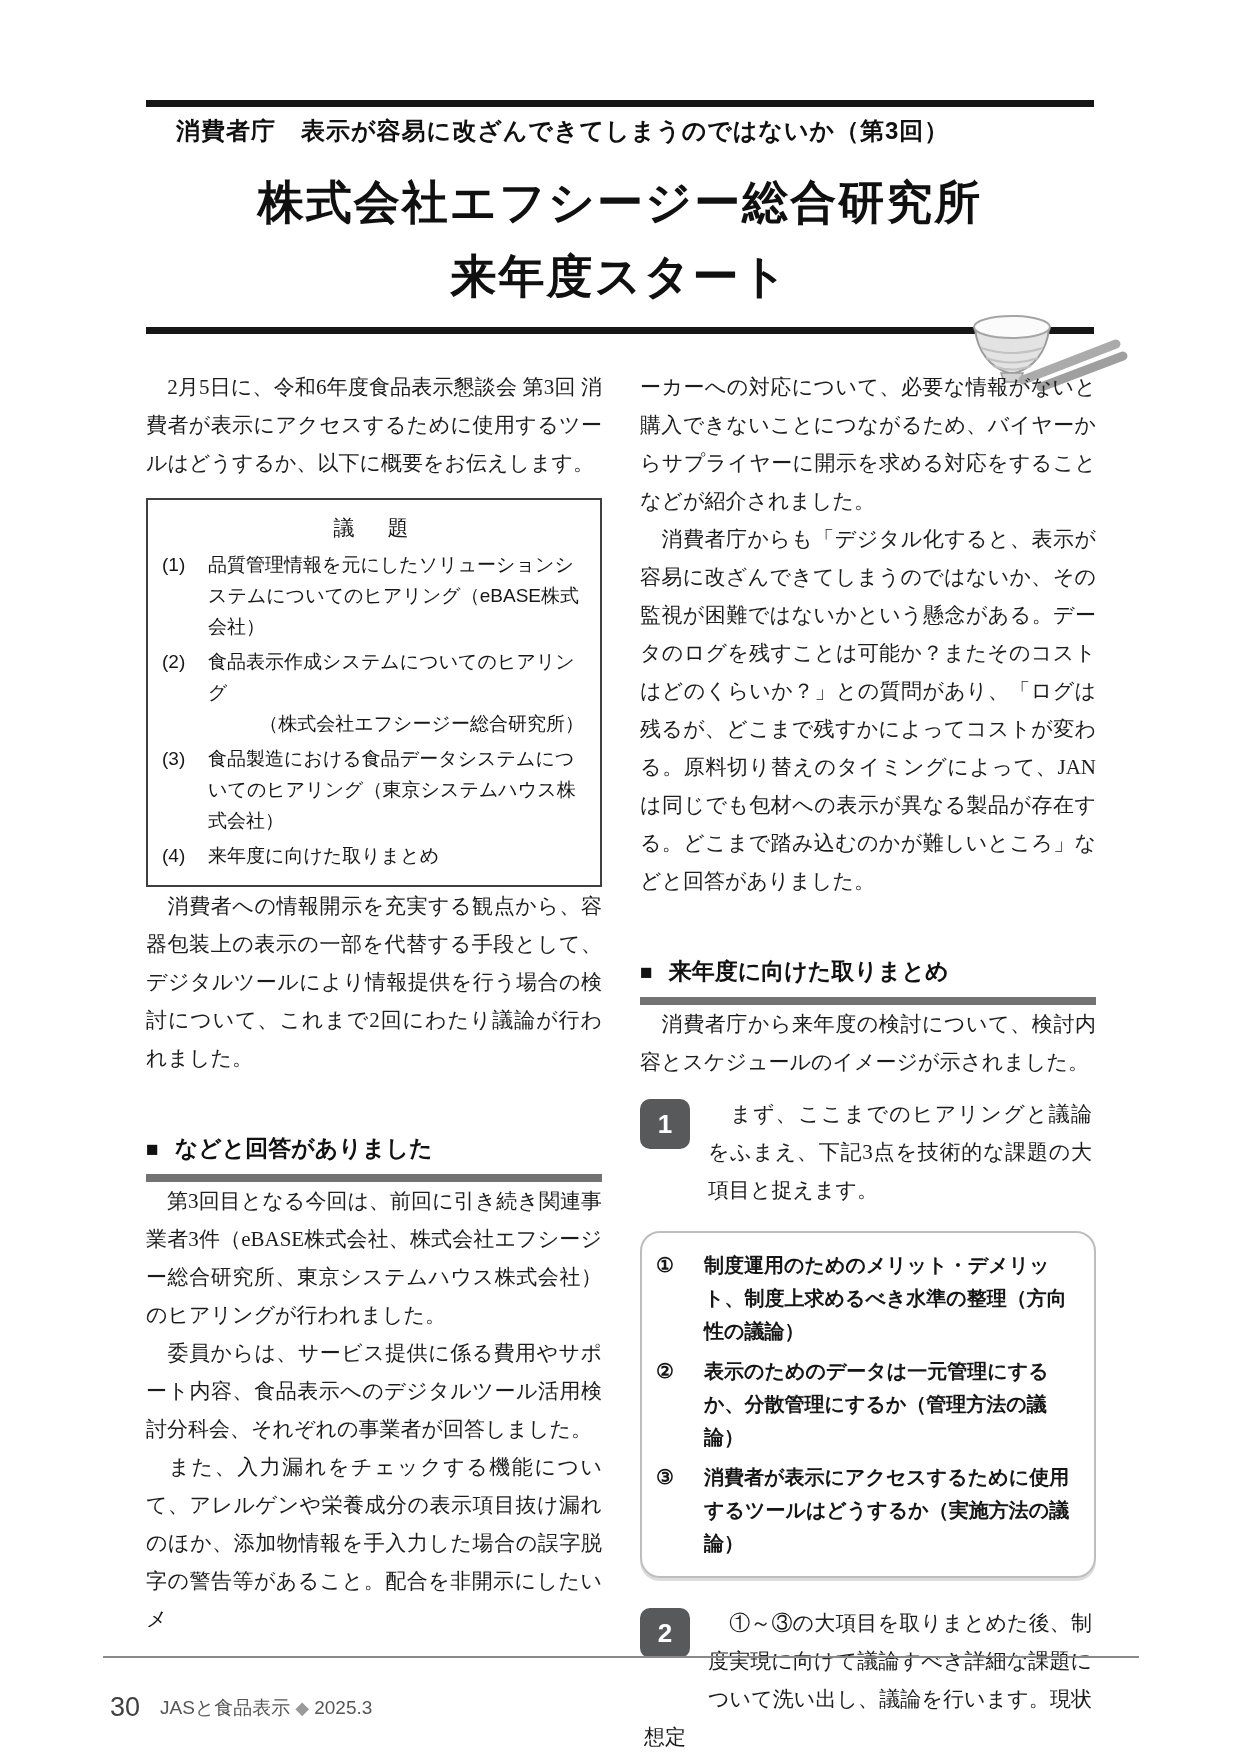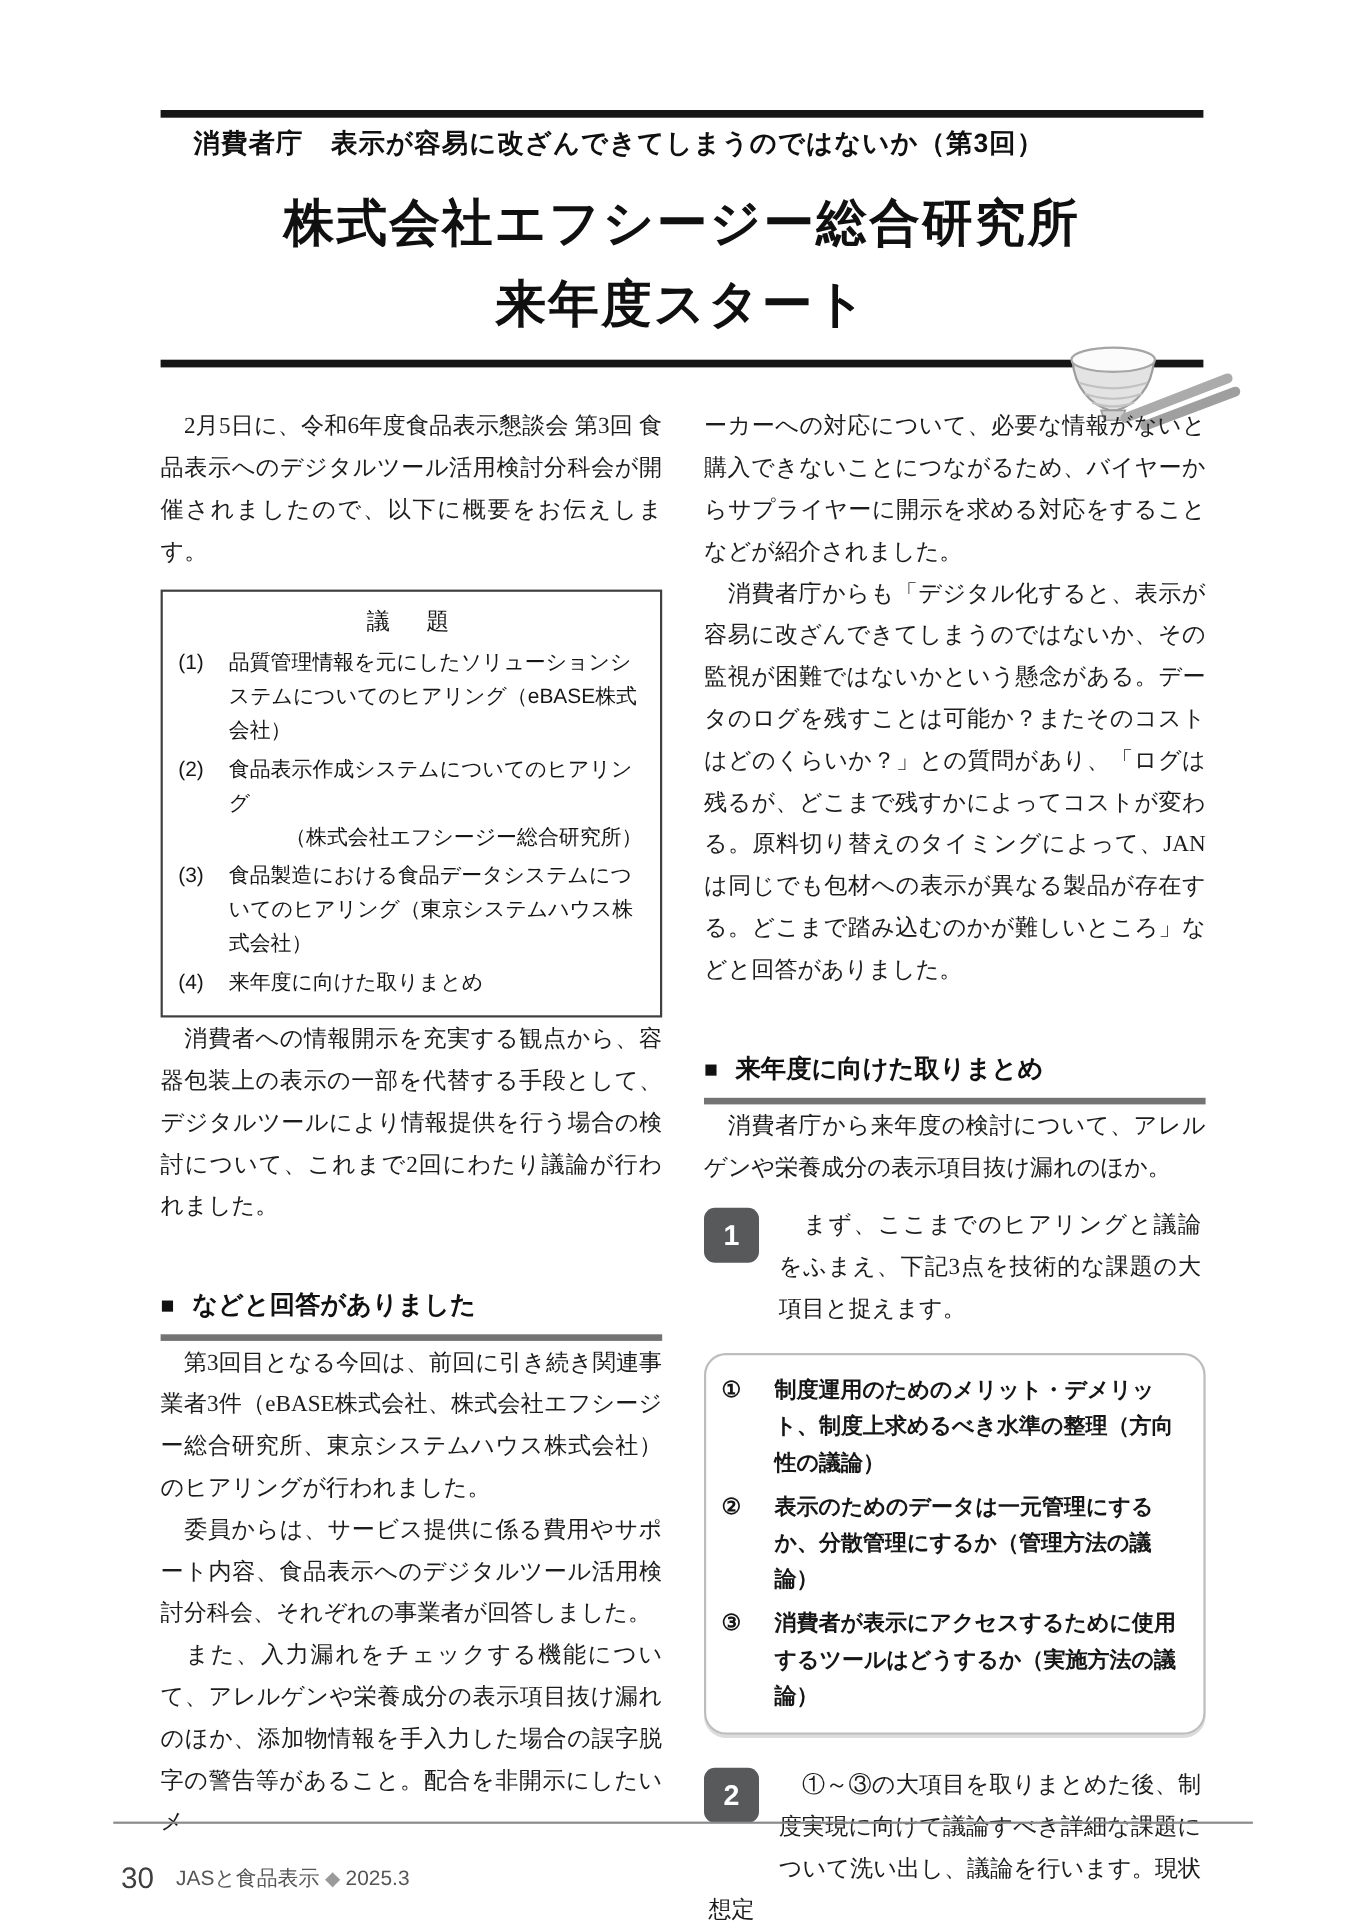--- a/index.html
+++ b/index.html
@@ -42,21 +42,21 @@
     font-family:"Liberation Sans", sans-serif; font-weight:normal;
     font-size:19px; line-height:31px; text-align:left; color:#161616;
   }
   .agenda-title { text-align:center; font-size:21px; letter-spacing:6px; margin-bottom:6px; }
   .agenda-item { padding-left:46px; text-indent:-46px; margin-top:4px; }
   .agenda-num { display:inline-block; width:46px; text-indent:0; }
   .agenda-item .org { display:block; text-align:right; text-indent:0; padding-right:2px; }
 
   
   .section-heading {
-    margin:56px 0 0 0; padding-bottom:10px; border-bottom:6px solid #737373;
+    margin:56px 0 0 0; padding-bottom:10px; border-bottom:8px solid #737373;
     font-family:"Liberation Sans", sans-serif; font-weight:bold;
     font-size:23px; line-height:30px; text-align:left; color:#111111;
   }
   .section-heading .marker { margin-right:16px; font-size:21px; }
   .after-heading { margin-top:36px; }
 
   
   .step { margin-top:14px; }
   .step::after { content:""; display:block; clear:both; }
   .step-num {
@@ -107,21 +107,21 @@
       <path d="M33 78 Q59 87 85 78" stroke="#c2c2c2" stroke-width="2" fill="none"></path>
       <path d="M40 86 Q59 93 78 86" stroke="#c2c2c2" stroke-width="2" fill="none"></path>
       <ellipse cx="59" cy="47" rx="38" ry="11" fill="#fbfbfb" stroke="#a5a5a5" stroke-width="2"></ellipse>
       <path d="M48 93 L70 93 L67 102 L51 102 Z" fill="#d2d2d2" stroke="#9c9c9c" stroke-width="1.5"></path>
       <line x1="70" y1="100" x2="163" y2="64" stroke="#ababab" stroke-width="9" stroke-linecap="round"></line>
       <line x1="88" y1="107" x2="170" y2="76" stroke="#9f9f9f" stroke-width="9" stroke-linecap="round"></line>
     </svg>
   </div>
 
   <div class="col col-left">
-    <p class="body">　2月5日に、令和6年度食品表示懇談会 第3回 食品表示へのデジタルツール活用検討分科会が開催されましたので、以下に概要をお伝えします。</p>
+    <p class="body">　2月5日に、令和6年度食品表示懇談会 第3回 消費者が表示にアクセスするために使用するツールはどうするか、以下に概要をお伝えします。</p>
 
     <div class="agenda-box">
       <div class="agenda-title">議　題</div>
       <div class="agenda-item">
         <span class="agenda-num">(1)</span><span>品質管理情報を元にしたソリューションシステムについてのヒアリング（eBASE株式会社）</span>
       </div>
       <div class="agenda-item">
         <span class="agenda-num">(2)</span><span>食品表示作成システムについてのヒアリング</span>
         <span class="org">（株式会社エフシージー総合研究所）</span>
       </div>
@@ -145,21 +145,21 @@
   </div>
 
   <div class="col col-right">
     <p class="body">ーカーへの対応について、必要な情報がないと購入できないことにつながるため、バイヤーからサプライヤーに開示を求める対応をすることなどが紹介されました。</p>
     <p class="body">　消費者庁からも「デジタル化すると、表示が容易に改ざんできてしまうのではないか、その監視が困難ではないかという懸念がある。データのログを残すことは可能か？またそのコストはどのくらいか？」との質問があり、「ログは残るが、どこまで残すかによってコストが変わる。原料切り替えのタイミングによって、JANは同じでも包材への表示が異なる製品が存在する。どこまで踏み込むのかが難しいところ」などと回答がありました。</p>
 
     <h2 class="section-heading">
       <span class="marker">■</span><span>来年度に向けた取りまとめ</span>
     </h2>
 
-    <p class="body after-heading">　消費者庁から来年度の検討について、アレルゲンや栄養成分の表示項目抜け漏れのほか。</p>
+    <p class="body after-heading">　消費者庁から来年度の検討について、検討内容とスケジュールのイメージが示されました。</p>
 
     <div class="step">
       <div class="step-num">1</div>
       <p class="step-text">　まず、ここまでのヒアリングと議論をふまえ、下記3点を技術的な課題の大項目と捉えます。</p>
     </div>
 
     <div class="point-box">
       <div class="point-item">
         <span class="point-num">①</span><span>制度運用のためのメリット・デメリット、制度上求めるべき水準の整理（方向性の議論）</span>
       </div>

